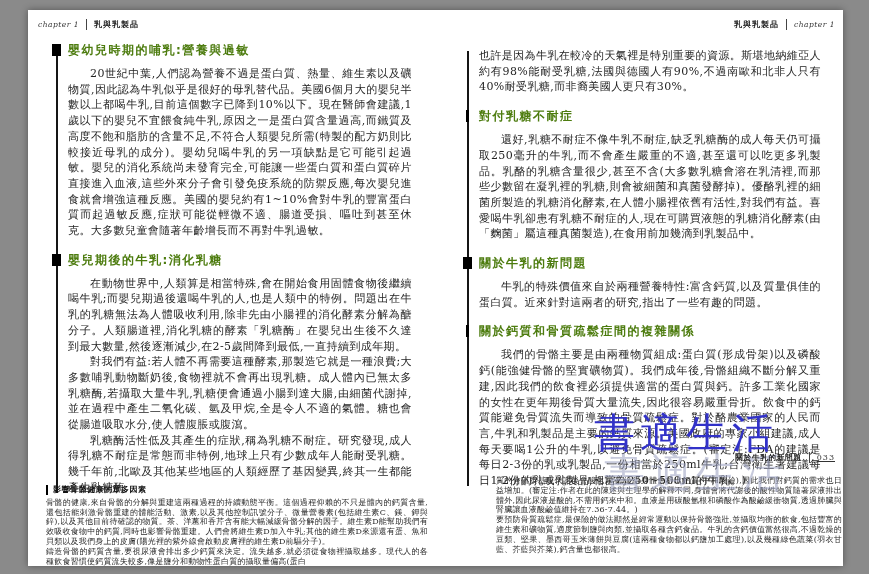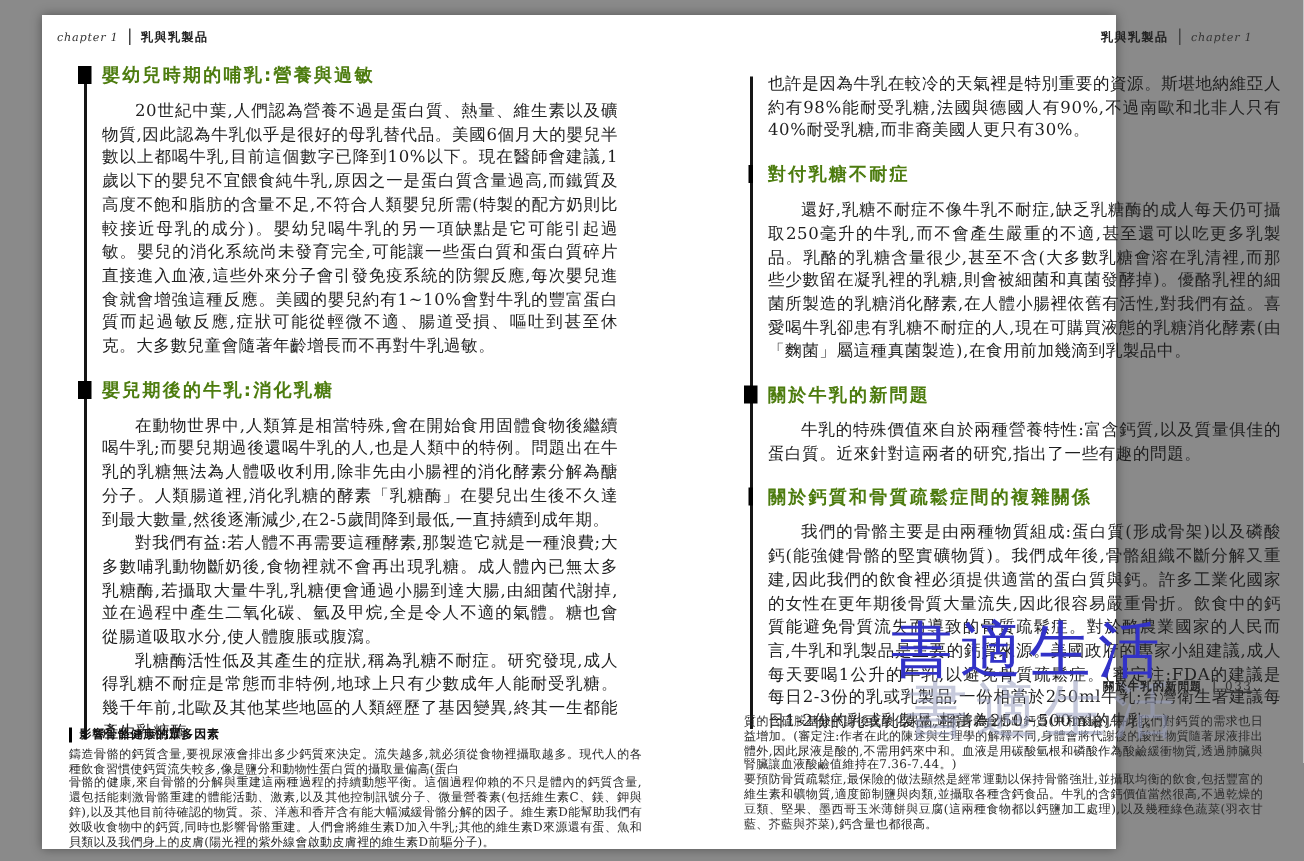--- a/index.html
+++ b/index.html
@@ -2,39 +2,39 @@
 <html><head>
 <meta charset="utf-8">
 <style>
   html,body{margin:0;padding:0;}
   body{
     width:869px;height:574px;position:relative;overflow:hidden;
     background:#8a8a8a;
     font-family:"DejaVu Serif", serif;
   }
   .spread{
-    position:absolute;left:28px;top:10px;width:716px;height:556px;
+    position:absolute;left:28px;top:10px;width:815px;height:556px;
     background:#ffffff;box-shadow:0 0 7px rgba(0,0,0,.4);
   }
   .page{position:absolute;top:0;height:100%;width:407px;}
   .page-left{left:0;}
   .page-right{left:408px;}
 
   
   .runhead{position:absolute;top:9px;display:flex;align-items:center;gap:7px;}
   .runhead-left{left:10px;}
   .runhead-right{right:8px;}
   .chapter-label{font-family:"DejaVu Serif",serif;font-style:italic;font-size:7.5px;color:#333;letter-spacing:.5px;}
   .book-title{font-family:"DejaVu Sans",sans-serif;font-weight:bold;font-size:8px;color:#222;letter-spacing:1px;}
   .vdiv{width:1px;height:11px;background:#444;}
 
   
   .maincol{position:absolute;}
   .maincol-left{left:40px;top:33px;width:344px;}
-  .maincol-right{left:76px;top:38px;width:342px;}
+  .maincol-right{left:43px;top:38px;width:342px;}
   .text-rule{position:absolute;left:-12px;top:3px;bottom:3px;width:1.5px;background:#151515;}
 
   .sect-h{position:relative;font-family:"DejaVu Sans",sans-serif;font-weight:bold;
     font-size:12px;color:#4d7c0f;letter-spacing:1.5px;line-height:14px;margin:0 0 9px 0;}
   .sect-h + p{margin-top:0;}
   .mt{margin-top:14px;}
   .marker-square::before{content:"";position:absolute;left:-16px;top:1px;width:9px;height:12px;background:#000;}
   .marker-bar::before{content:"";position:absolute;left:-13px;top:1px;width:3px;height:12px;background:#000;}
 
   .bodyp{margin:0 0 0 0;font-size:11px;line-height:15.7px;color:#1f1f1f;
@@ -82,22 +82,22 @@
       <p class="bodyp indent">20世紀中葉,人們認為營養不過是蛋白質、熱量、維生素以及礦物質,因此認為牛乳似乎是很好的母乳替代品。美國6個月大的嬰兒半數以上都喝牛乳,目前這個數字已降到10%以下。現在醫師會建議,1歲以下的嬰兒不宜餵食純牛乳,原因之一是蛋白質含量過高,而鐵質及高度不飽和脂肪的含量不足,不符合人類嬰兒所需(特製的配方奶則比較接近母乳的成分)。嬰幼兒喝牛乳的另一項缺點是它可能引起過敏。嬰兒的消化系統尚未發育完全,可能讓一些蛋白質和蛋白質碎片直接進入血液,這些外來分子會引發免疫系統的防禦反應,每次嬰兒進食就會增強這種反應。美國的嬰兒約有1~10%會對牛乳的豐富蛋白質而起過敏反應,症狀可能從輕微不適、腸道受損、嘔吐到甚至休克。大多數兒童會隨著年齡增長而不再對牛乳過敏。</p>
 
       <h2 class="sect-h marker-square mt">嬰兒期後的牛乳:消化乳糖</h2>
       <p class="bodyp indent">在動物世界中,人類算是相當特殊,會在開始食用固體食物後繼續喝牛乳;而嬰兒期過後還喝牛乳的人,也是人類中的特例。問題出在牛乳的乳糖無法為人體吸收利用,除非先由小腸裡的消化酵素分解為醣分子。人類腸道裡,消化乳糖的酵素「乳糖酶」在嬰兒出生後不久達到最大數量,然後逐漸減少,在2-5歲間降到最低,一直持續到成年期。</p>
       <p class="bodyp indent pgap">對我們有益:若人體不再需要這種酵素,那製造它就是一種浪費;大多數哺乳動物斷奶後,食物裡就不會再出現乳糖。成人體內已無太多乳糖酶,若攝取大量牛乳,乳糖便會通過小腸到達大腸,由細菌代謝掉,並在過程中產生二氧化碳、氫及甲烷,全是令人不適的氣體。糖也會從腸道吸取水分,使人體腹脹或腹瀉。</p>
       <p class="bodyp indent pgap">乳糖酶活性低及其產生的症狀,稱為乳糖不耐症。研究發現,成人得乳糖不耐症是常態而非特例,地球上只有少數成年人能耐受乳糖。幾千年前,北歐及其他某些地區的人類經歷了基因變異,終其一生都能產生乳糖酶,</p>
     </div>
 
     <div class="footnote footnote-left">
       <div class="fn-title">影響骨骼健康的眾多因素</div>
+      <p>骨骼的健康,來自骨骼的分解與重建這兩種過程的持續動態平衡。這個過程仰賴的不只是體內的鈣質含量,還包括能刺激骨骼重建的體能活動、激素,以及其他控制訊號分子、微量營養素(包括維生素C、鎂、鉀與鋅),以及其他目前待確認的物質。茶、洋蔥和香芹含有能大幅減緩骨骼分解的因子。維生素D能幫助我們有效吸收食物中的鈣質,同時也影響骨骼重建。人們會將維生素D加入牛乳;其他的維生素D來源還有蛋、魚和貝類以及我們身上的皮膚(陽光裡的紫外線會啟動皮膚裡的維生素D前驅分子)。</p>
       <p>鑄造骨骼的鈣質含量,要視尿液會排出多少鈣質來決定。流失越多,就必須從食物裡攝取越多。現代人的各種飲食習慣使鈣質流失較多,像是鹽分和動物性蛋白質的攝取量偏高(蛋白</p>
-      <p>骨骼的健康,來自骨骼的分解與重建這兩種過程的持續動態平衡。這個過程仰賴的不只是體內的鈣質含量,還包括能刺激骨骼重建的體能活動、激素,以及其他控制訊號分子、微量營養素(包括維生素C、鎂、鉀與鋅),以及其他目前待確認的物質。茶、洋蔥和香芹含有能大幅減緩骨骼分解的因子。維生素D能幫助我們有效吸收食物中的鈣質,同時也影響骨骼重建。人們會將維生素D加入牛乳;其他的維生素D來源還有蛋、魚和貝類以及我們身上的皮膚(陽光裡的紫外線會啟動皮膚裡的維生素D前驅分子)。</p>
     </div>
   </div>
 
   <div class="page page-right">
 
     <div class="runhead runhead-right">
       <span class="book-title">乳與乳製品</span>
       <span class="vdiv"></span>
       <span class="chapter-label">chapter 1</span>
     </div>

